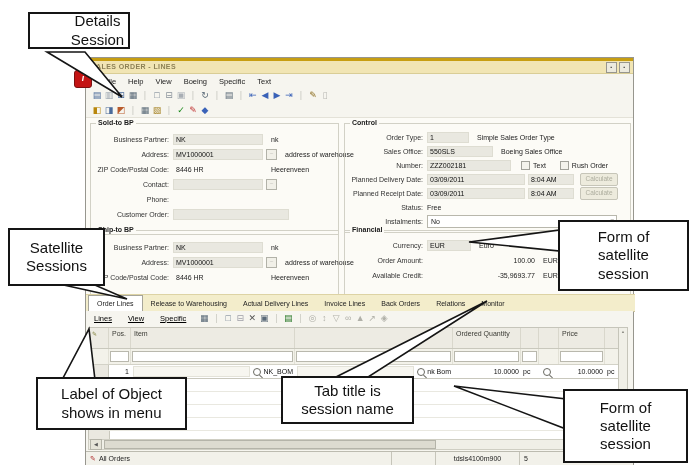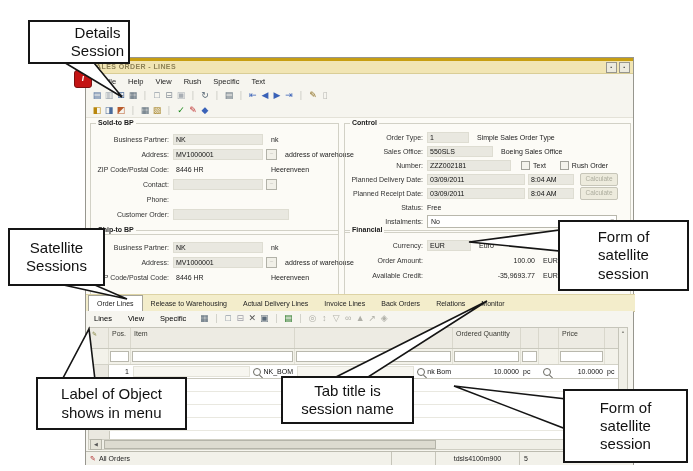--- a/index.html
+++ b/index.html
@@ -50,21 +50,21 @@
   .val-right{display:inline-block;width:108px;text-align:right;}
 
   
   .tabstrip{position:absolute;left:0;top:236px;width:100%;height:16px;background:#f3edcb;
             border-top:1px solid #ddd3a4;border-bottom:1px solid #c9c19c;display:flex;align-items:stretch;
             padding-left:2px;font-size:7px;color:#222;}
   .tab{display:flex;align-items:center;padding:0 8px;white-space:nowrap;}
   .tab-active{background:#fff;border:1px solid #a6a59a;border-bottom:1px solid #fff;margin-bottom:-1px;}
   .linesbar{position:absolute;left:0;top:253px;width:100%;height:15px;display:flex;align-items:center;
             font-size:7.5px;background:#f6f5ef;}
-  .linesbar .mitem{padding:0 8px;}
+  .linesbar .mitem{padding:0 8px;text-decoration:underline;}
 
   
   .gridwrap{position:absolute;left:2px;top:269px;width:538px;height:111px;background:#fff;
             border:1px solid #c6c5ba;}
   .grow{display:flex;width:530px;}
   .c0{width:20px;flex:none;}.c1{width:22px;flex:none;}.c2{width:164px;flex:none;}.c3{width:158px;flex:none;}
   .c4{width:68px;flex:none;}.c5{width:18px;flex:none;}.c6{width:20px;flex:none;}.c7{width:46px;flex:none;}.c8{width:14px;flex:none;}
   .ghead{height:20px;background:#edebe3;border-bottom:1px solid #c9c8bd;font-size:7px;color:#3a3a34;}
   .ghead>div{border-right:1px solid #d9d7cc;padding:2px 2px 0 3px;white-space:nowrap;overflow:visible;box-sizing:border-box;}
   .corner-icon{font-size:6px;color:#8a8a4a;}
@@ -94,21 +94,21 @@
              border-top:1px solid #bcbbb0;display:flex;font-size:7px;color:#222;align-items:center;}
   .sseg{height:100%;display:flex;align-items:center;padding:0 4px;border-right:1px solid #c6c5ba;box-sizing:border-box;white-space:nowrap;}
   .s1{width:306px;}.s2{width:44px;}.s3{width:84px;justify-content:center;}.s4{flex:1;border-right:none;}
   .pen-icon{color:#b03030;font-size:7px;margin-right:3px;}
 
   
   .pointers{position:absolute;left:0;top:0;z-index:5;pointer-events:none;}
   .callout{position:absolute;background:#fff;border:2px solid #151515;z-index:6;display:flex;flex-direction:column;
            justify-content:center;align-items:center;font-size:15px;color:#111;line-height:1.22;text-align:center;
            box-sizing:border-box;}
-  .co-details{left:28px;top:20px;width:102px;height:44px;padding-left:37px;}
+  .co-details{left:28px;top:12px;width:102px;height:37px;padding-left:37px;}
   .co-satellite{left:8px;top:228px;width:97px;height:58px;}
   .co-controller{left:558px;top:220px;width:131px;height:71px;}
   .co-label{left:36px;top:377px;width:151px;height:53px;}
   .co-tabtitle{left:281px;top:376px;width:133px;height:48px;}
   .co-satform{left:563px;top:389px;width:125px;height:74px;}
 </style>
 </head>
 <body>
 
 <div class="stage">
@@ -122,21 +122,21 @@
         <span class="winbtn">▪</span>
       </span>
     </div>
 
     <div class="menubar">
       <span class="logo">i</span>
 
     <span class="mitem">File</span>
         <span class="mitem">Help</span>
         <span class="mitem">View</span>
-        <span class="mitem">Rush</span>
+        <span class="mitem">Boeing</span>
         <span class="mitem">Specific</span>
         <span class="mitem">Text</span>
       </div>
 
     <div class="toolbar">
 
     <span class="tbi" style="color: rgb(74, 106, 154);">▤</span>
         <span class="tbi" style="color: rgb(154, 164, 174);">▥</span>
         <span class="tbi" style="color: rgb(74, 106, 154);">⊞</span>
         <span class="tbi" style="color: rgb(90, 106, 120);">▦</span>

